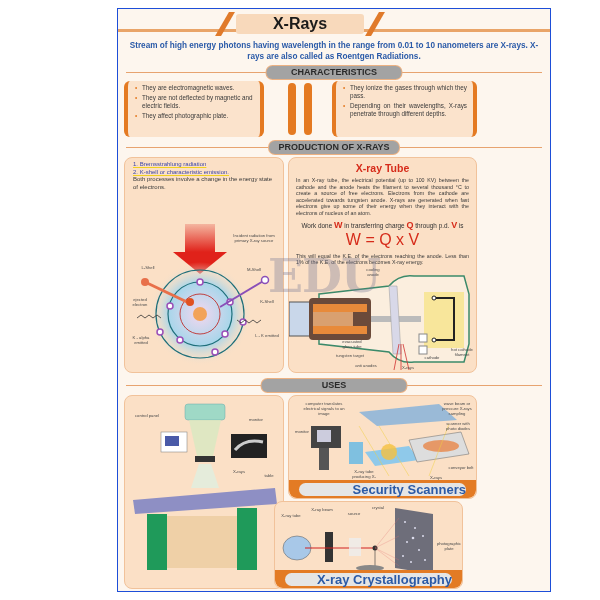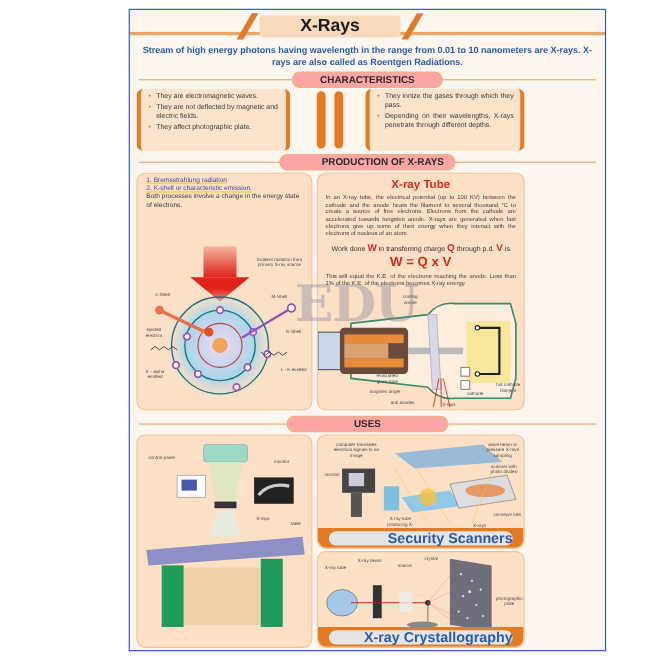--- a/index.html
+++ b/index.html
@@ -4,47 +4,47 @@
 <style>
   html,body{margin:0;padding:0;background:#ffffff;}
   body{width:600px;height:600px;position:relative;overflow:hidden;font-family:"Liberation Sans",sans-serif;}
   .poster{position:absolute;left:117px;top:8px;width:434px;height:584px;background:#fdf6ee;border:1px solid #1d4ed8;box-sizing:border-box;overflow:hidden;}
   .title-band{position:absolute;left:0;top:5px;width:100%;height:22px;}
   .title-band .line{position:absolute;left:0;right:0;top:15px;height:3px;background:#e9a468;}
   .title-box{position:absolute;left:118px;top:0;width:128px;height:20px;background:#f8d9bb;border-radius:3px;text-align:center;font-weight:bold;font-size:16px;line-height:20px;color:#1b1b1b;}
   .title-box .slash{position:absolute;top:-2px;width:6px;height:24px;background:#e07a2a;transform:skewX(-30deg);}
   .slash.l{left:-14px}.slash.r{right:-14px}
   .intro{position:absolute;left:8px;right:8px;top:31px;text-align:center;color:#2a5aa8;font-weight:bold;font-size:8.2px;line-height:11px;}
-  .pill{position:absolute;left:50%;transform:translateX(-50%);background:#fca5a5;border-radius:6px;font-weight:bold;color:#2a2a2a;text-align:center;box-shadow:0 0 0 1px #ecb182;}
+  .pill{position:absolute;left:50%;transform:translateX(-50%);background:#a3a3a3;border-radius:6px;font-weight:bold;color:#2a2a2a;text-align:center;box-shadow:0 0 0 1px #ecb182;}
   .pill.char{top:57px;width:135px;height:13px;font-size:9px;line-height:13px;}
-  .pill.prod{top:132px;width:130px;height:13px;font-size:9px;line-height:13px;padding-left:28px;}
+  .pill.prod{top:132px;width:130px;height:13px;font-size:9px;line-height:13px;}
   .pill.uses{top:370px;width:145px;height:13px;font-size:9px;line-height:13px;}
   .hdr-line{position:absolute;left:8px;right:8px;height:1px;background:#e7a36f;}
   .char-box{position:absolute;top:72px;height:56px;background:#fbe3cc;border-radius:6px;border-left:4px solid #e47a22;border-right:4px solid #e47a22;box-sizing:border-box;padding:3px 6px;font-size:6.3px;line-height:8px;color:#3a3a3a;}
   .char-box.left{left:6px;width:140px;}
   .char-box.right{left:214px;width:145px;text-align:justify;}
   .char-box ul{margin:0;padding-left:8px;list-style:none;}
   .char-box li{position:relative;margin-bottom:2px;}
   .char-box li:before{content:"•";position:absolute;left:-7px;color:#e47a22;}
   .bracket{position:absolute;top:74px;width:8px;height:52px;border:4px solid #e47a22;border-radius:6px;box-sizing:border-box;background:#fff;}
   .panel{position:absolute;background:#fbe0c6;border:1px solid #f1c29a;border-radius:8px;box-sizing:border-box;overflow:hidden;}
   .p-atom{left:6px;top:148px;width:160px;height:216px;}
   .p-tube{left:170px;top:148px;width:189px;height:216px;}
   .p-med{left:6px;top:386px;width:160px;height:194px;}
   .p-sec{left:170px;top:386px;width:189px;height:104px;}
-  .p-cry{left:170px;top:492px;width:189px;height:88px;}
+  .p-cry{left:156px;top:492px;width:189px;height:88px;}
   .ptitle{text-align:center;color:#d62b1a;font-weight:bold;}
   .p-atom .ptitle{font-size:9.5px;line-height:11px;margin-top:5px;}
   .p-tube .ptitle{font-size:10.5px;margin-top:4px;}
   .list{font-size:6px;line-height:7.6px;color:#3a3a3a;padding:3px 8px 0 8px;}
   .list .hl{color:#3b47a8;text-decoration:underline;text-decoration-color:#f0d020;}
   .tube-text{font-size:5.3px;line-height:6.6px;color:#3a3a3a;padding:3px 7px 0 7px;text-align:justify;}
   .work{font-size:6.4px;text-align:center;color:#333;margin-top:3px;}
   .work .big{color:#d62b1a;font-weight:bold;font-size:9px;}
-  .formula{text-align:center;color:#d62b1a;font-weight:bold;font-size:12px;margin:1px 0;}
+  .formula{text-align:center;color:#d62b1a;font-weight:normal;font-size:16px;margin:1px 0;}
   .caption{position:absolute;left:0;right:0;bottom:0;height:18px;background:#e37b24;border-radius:0 0 8px 8px;}
   .caption span{position:absolute;left:10px;right:10px;top:3px;height:13px;background:#e5e5e5;border-radius:7px;text-align:right;color:#2b5aa6;font-weight:bold;font-size:13px;line-height:13px;}
   .lbl{position:absolute;font-size:4.2px;line-height:4.8px;color:#4a4a4a;text-align:center;}
   .watermark{position:absolute;left:150px;top:240px;font-size:46px;font-weight:bold;color:rgba(120,120,150,0.35);letter-spacing:-1px;font-family:"DejaVu Serif",serif;}
   .footer{position:absolute;left:6px;right:6px;bottom:1px;height:4px;font-size:3px;color:#999;}
 </style>
 </head>
 <body>
 
 <div class="poster">

